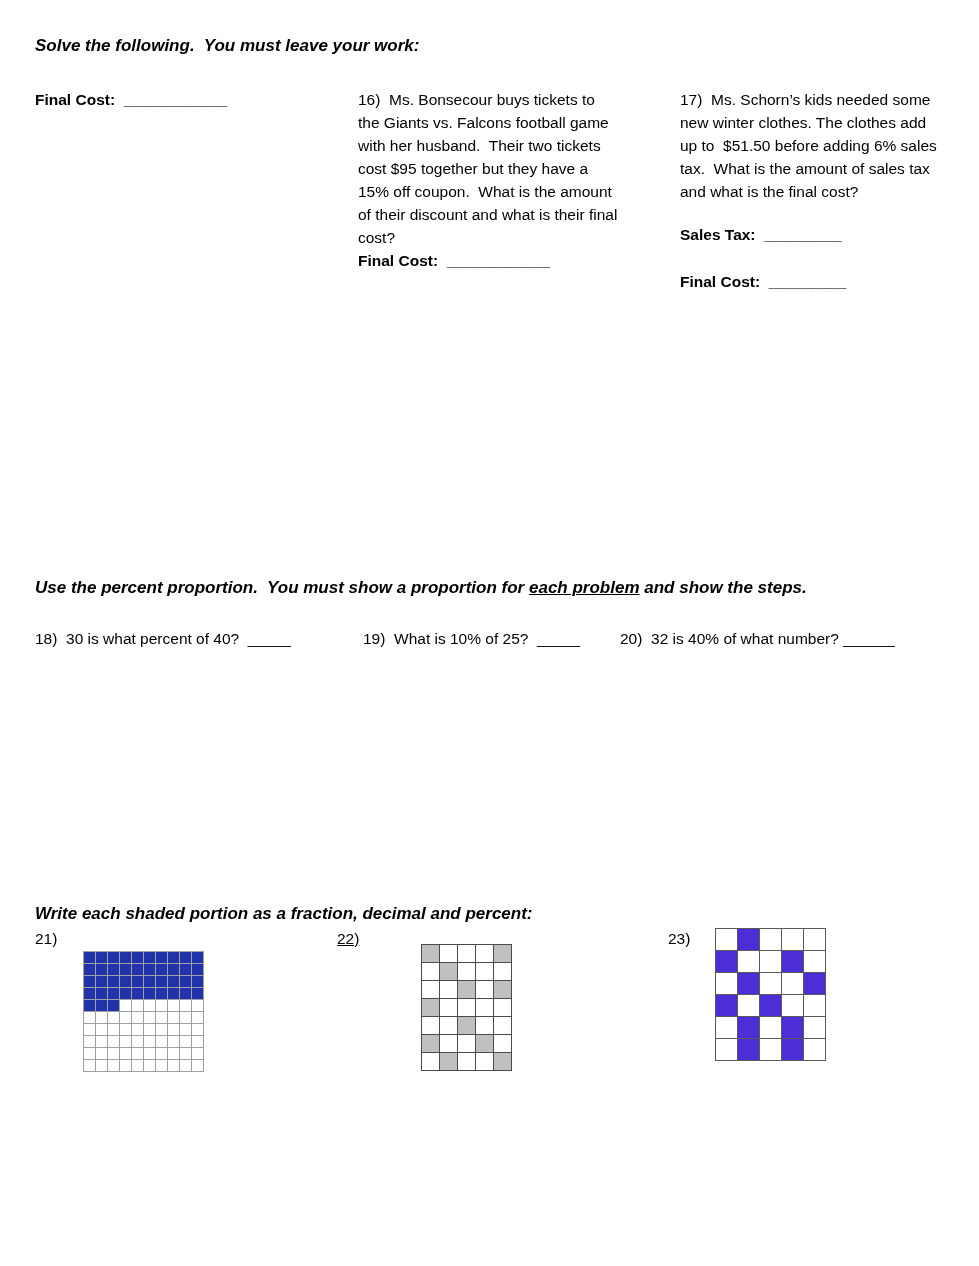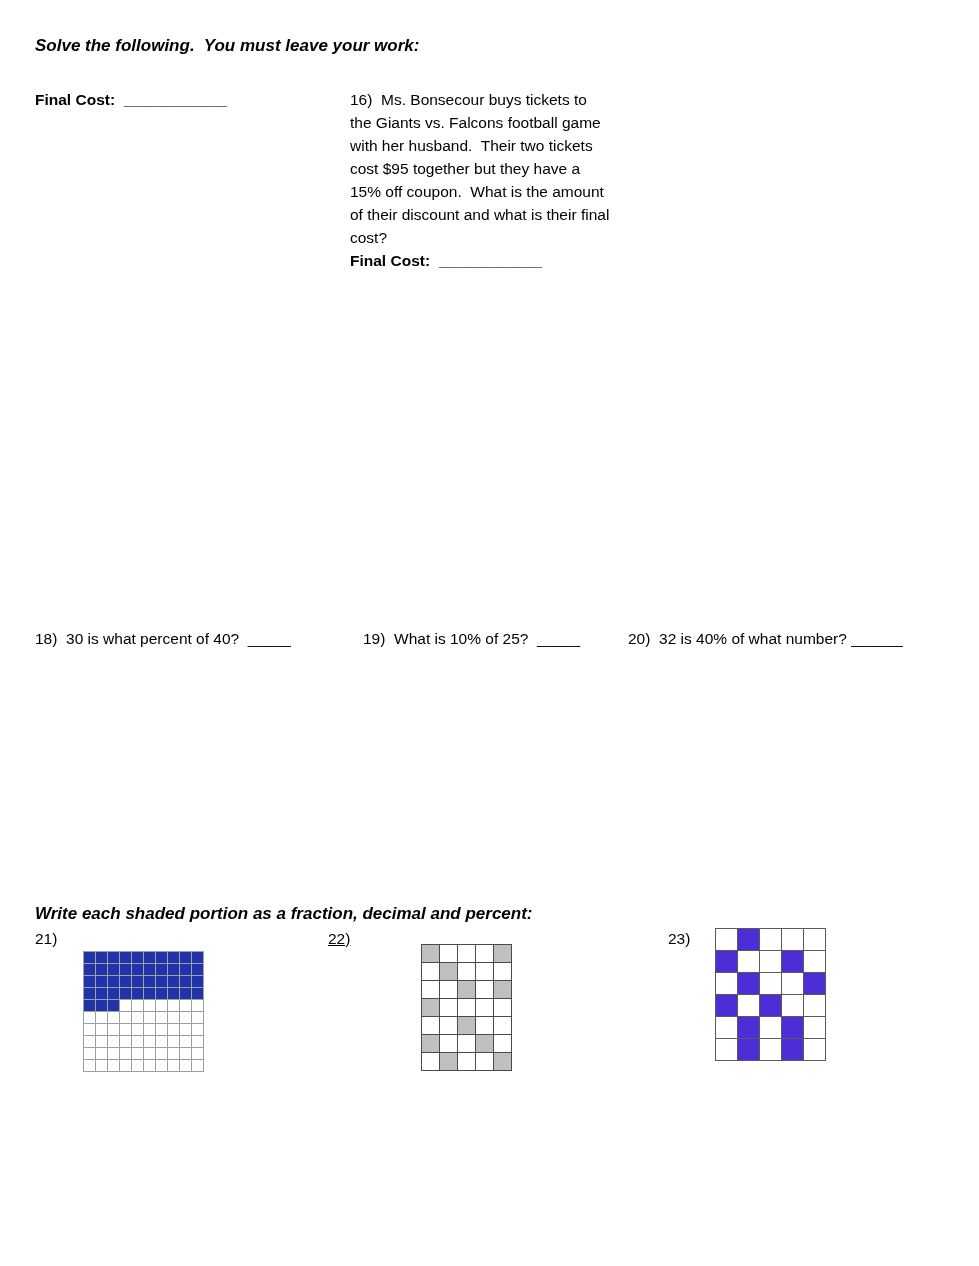--- a/index.html
+++ b/index.html
@@ -60,35 +60,41 @@
 <body>
 
 <div class="page">
 
   <h1 class="h-bold-italic" style="left:35px; top:36px;">Solve the following.  You must leave your work:</h1>
 
   <div class="col" style="left:35px; width:252px;">
     <p class="blank">Final Cost:  ____________</p>
   </div>
 
-  <div class="col" style="left:350px; width:262px;">
+  <div class="col" style="left:358px; width:262px;">
     <p class="ptext tight">16)  Ms. Bonsecour buys tickets to the Giants vs. Falcons football game with her husband.  Their two tickets cost $95 together but they have a 15% off coupon.  What is the amount of their discount and what is their final cost?</p>
     <p class="blank">Final Cost:  ____________</p>
   </div>
 
-
+  <div class="col" style="left:680px; width:258px;">
+    <p class="ptext">17)  Ms. Schorn’s kids needed some new winter clothes. The clothes add up to  $51.50 before adding 6% sales tax.  What is the amount of sales tax and what is the final cost?</p>
+    <p class="blank">Sales Tax:  _________</p>
+    <p class="blank">Final Cost:  _________</p>
+  </div>
+
+  <h2 class="h-bold-italic" style="left:35px; top:578px; width:910px;"><span>Use the percent proportion.  You must show a proportion for </span><span class="u">each problem</span><span> and show the steps.</span></h2>
 
   <div class="prop-problem" style="left:35px; top:630px;">18)  30 is what percent of 40?  _____</div>
   <div class="prop-problem" style="left:363px; top:630px;">19)  What is 10% of 25?  _____</div>
-  <div class="prop-problem" style="left:620px; top:630px;margin-left:8px;">20)  32 is 40% of what number? ______</div>
+  <div class="prop-problem" style="left:620px; top:630px;">20)  32 is 40% of what number? ______</div>
 
   <h2 class="h-bold-italic" style="left:35px; top:904px;">Write each shaded portion as a fraction, decimal and percent:</h2>
 
   <div class="grid-label" style="left:35px; top:930px;">21)</div>
-  <div class="grid-label" style="left:328px; top:930px;text-decoration:underline;">22)</div>
+  <div class="grid-label" style="left:337px; top:930px;text-decoration:underline;">22)</div>
   <div class="grid-label" style="left:668px; top:930px;">23)</div>
 
   <div class="sgrid" style="left: 83px; top: 951px; grid-template-columns: repeat(10, 12px); grid-auto-rows: 12px; border-top: 1px solid rgb(154, 160, 168); border-left: 1px solid rgb(154, 160, 168);">
       <div class="cell" style="border-right: 1px solid rgb(154, 160, 168); border-bottom: 1px solid rgb(154, 160, 168); background: rgb(34, 51, 170);"></div>
       <div class="cell" style="border-right: 1px solid rgb(154, 160, 168); border-bottom: 1px solid rgb(154, 160, 168); background: rgb(34, 51, 170);"></div>
       <div class="cell" style="border-right: 1px solid rgb(154, 160, 168); border-bottom: 1px solid rgb(154, 160, 168); background: rgb(34, 51, 170);"></div>
       <div class="cell" style="border-right: 1px solid rgb(154, 160, 168); border-bottom: 1px solid rgb(154, 160, 168); background: rgb(34, 51, 170);"></div>
       <div class="cell" style="border-right: 1px solid rgb(154, 160, 168); border-bottom: 1px solid rgb(154, 160, 168); background: rgb(34, 51, 170);"></div>
       <div class="cell" style="border-right: 1px solid rgb(154, 160, 168); border-bottom: 1px solid rgb(154, 160, 168); background: rgb(34, 51, 170);"></div>
       <div class="cell" style="border-right: 1px solid rgb(154, 160, 168); border-bottom: 1px solid rgb(154, 160, 168); background: rgb(34, 51, 170);"></div>

